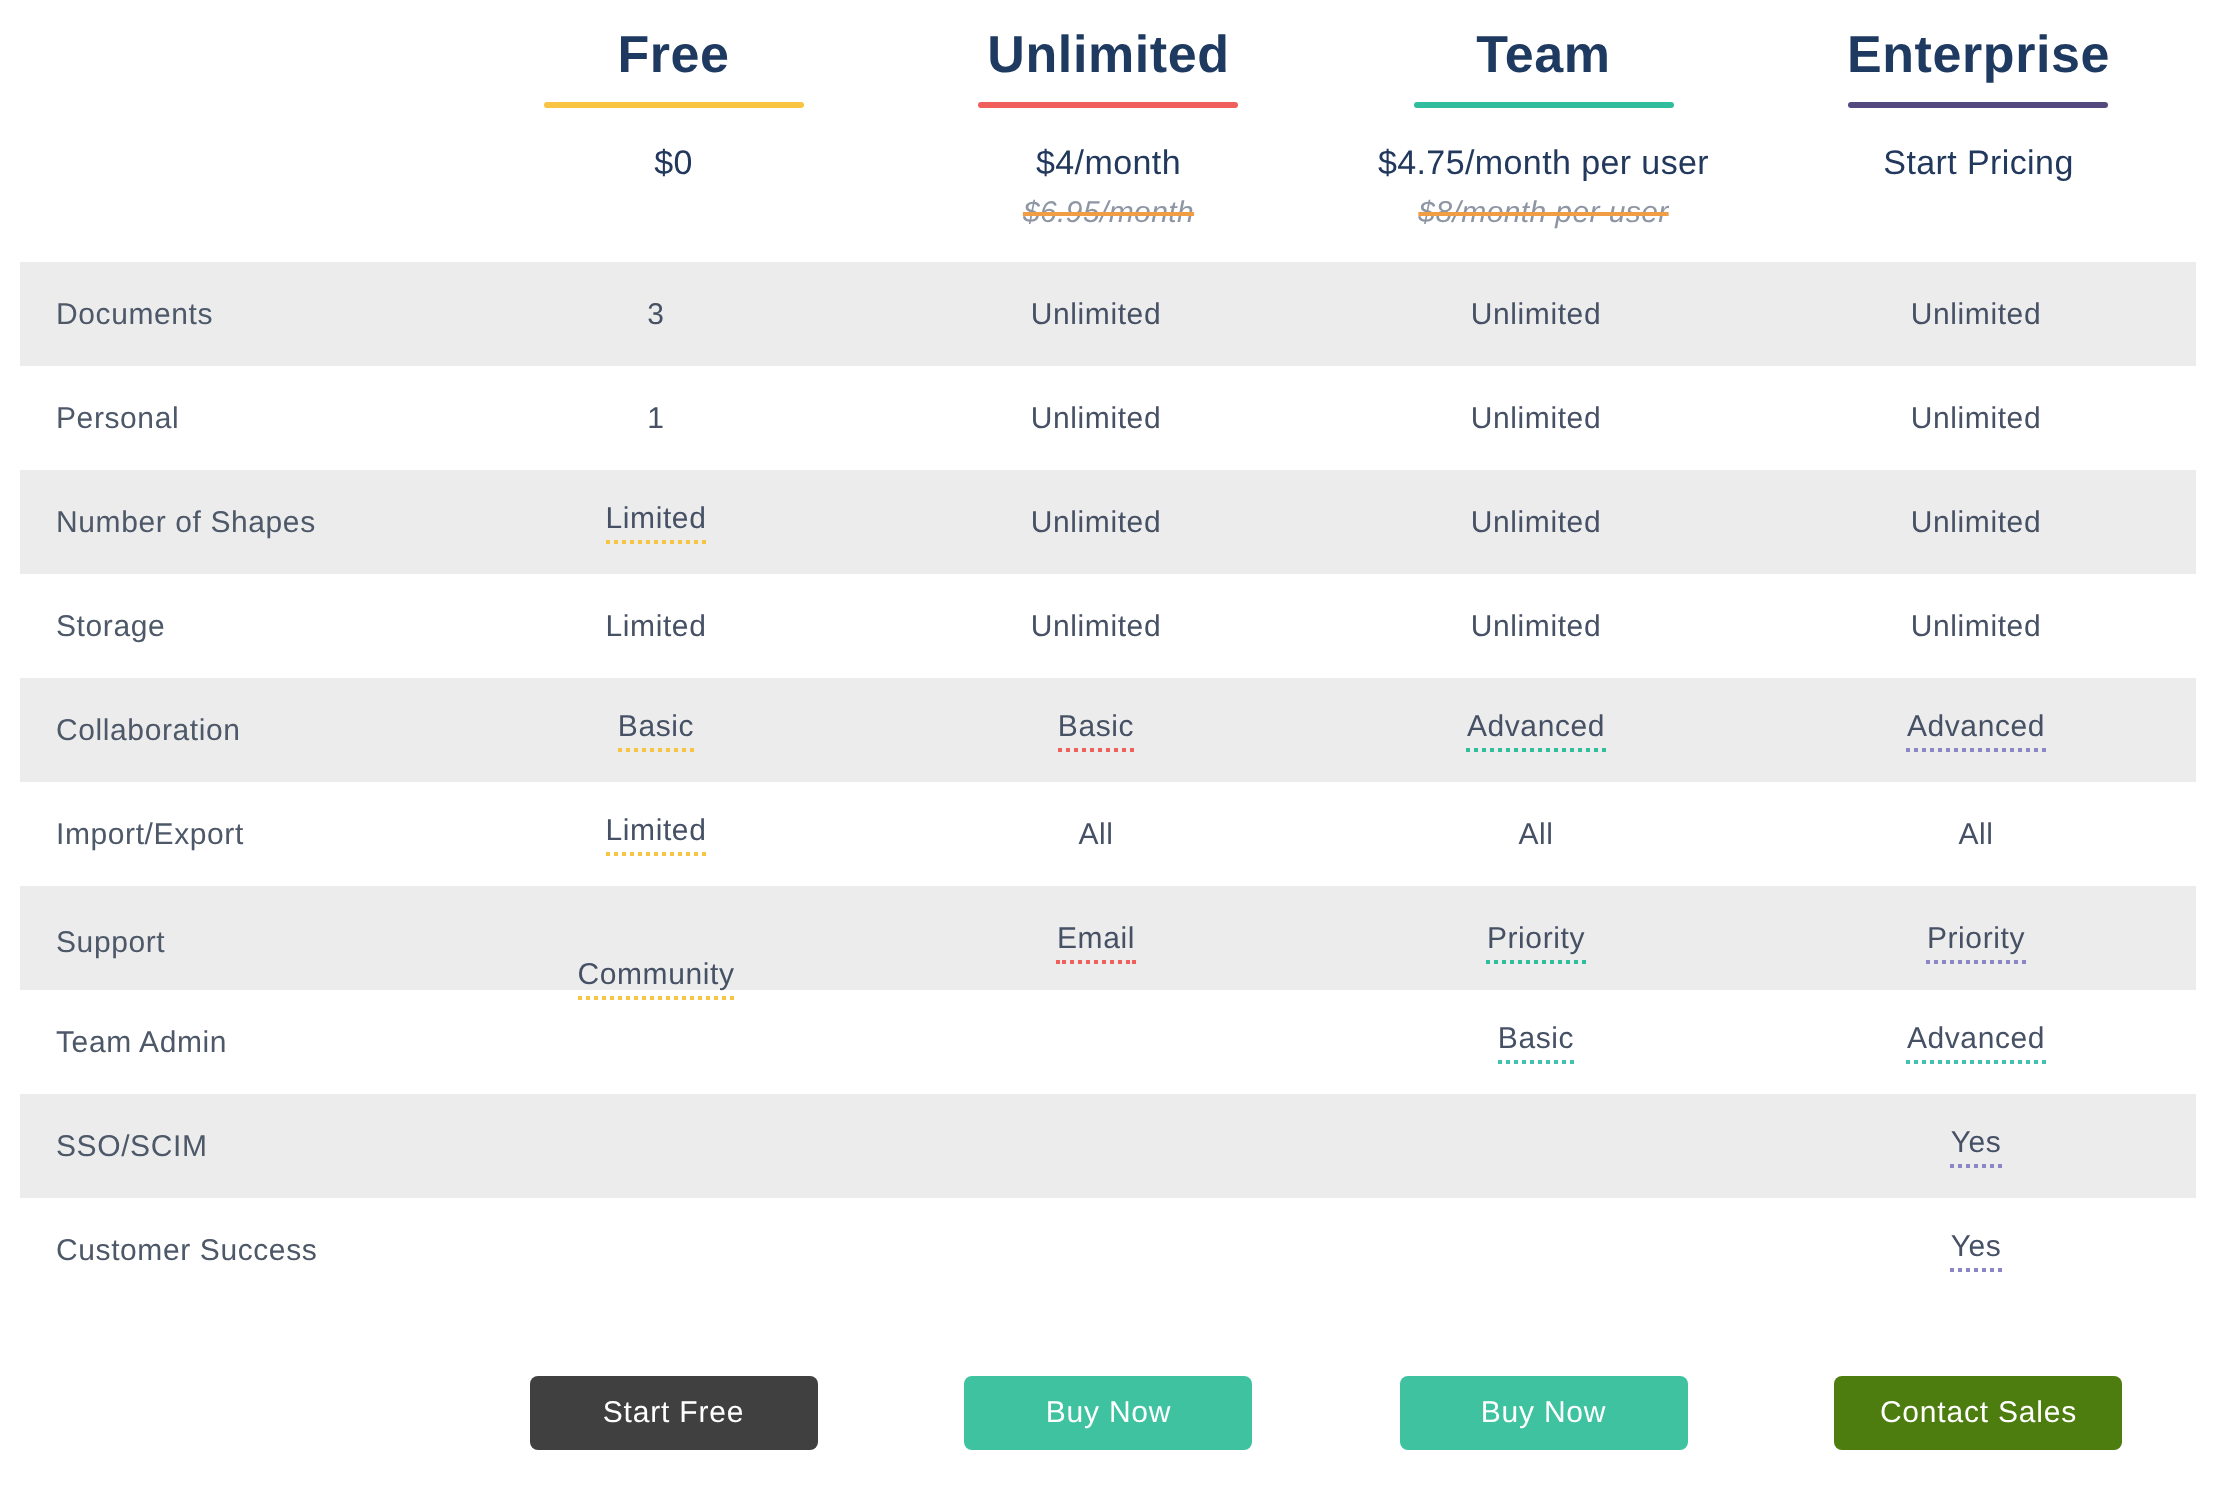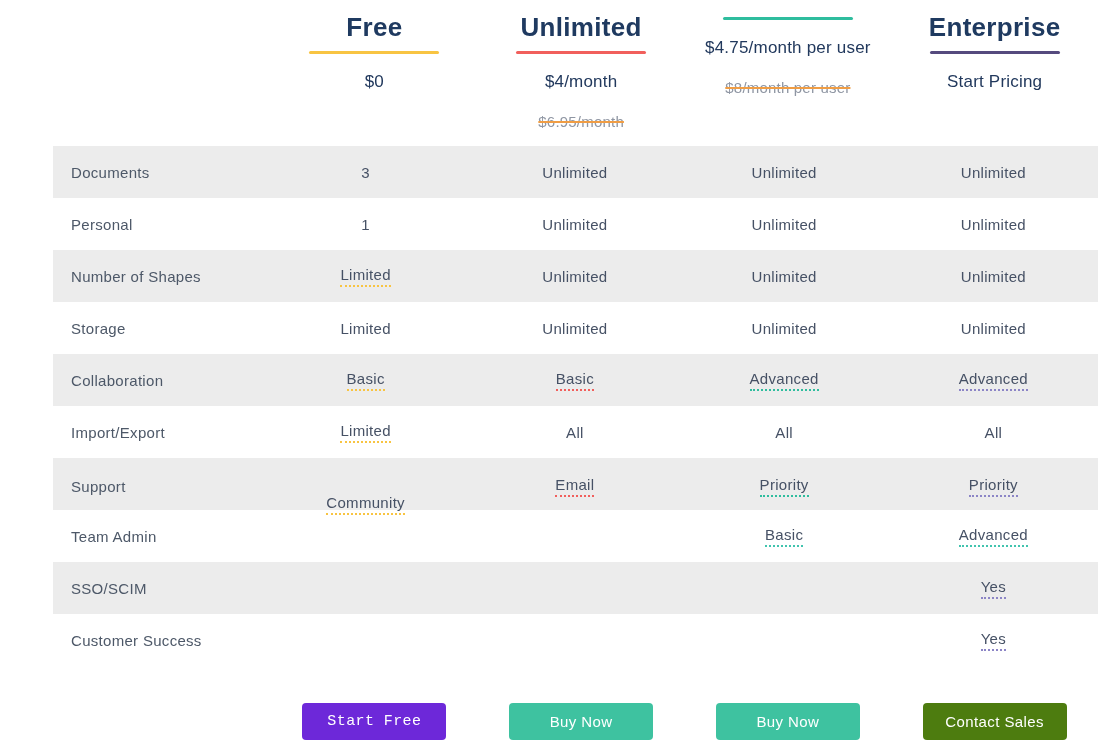--- a/index.html
+++ b/index.html
@@ -4,21 +4,21 @@
 <style>
   * { margin: 0; padding: 0; box-sizing: border-box; }
   html, body { background: #ffffff; }
   body {
     width: 1108px;
     height: 754px;
     font-family: "Liberation Sans", sans-serif;
     color: #465165;
     overflow: hidden;
   }
-  .page { width: 1108px; height: 685px; padding-left: 43px; }
+  .page { width: 1108px; height: 685px; }
 
   
   .header-row {
     display: grid;
     grid-template-columns: 218px repeat(4, 1fr);
     padding: 10px 10px 0 10px;
   }
   .plan-header { text-align: center; }
   .plan-name {
     font-size: 26px;
@@ -34,29 +34,30 @@
     border-radius: 2px;
   }
   .plan-price {
     margin-top: 18px;
     font-size: 17px;
     color: #22395d;
     letter-spacing: 0.2px;
     min-height: 22px;
   }
   .plan-strike-price {
-    margin-top: 19px;
+    margin-top: 4px;
     font-size: 15px;
     color: #8f96a3;
     letter-spacing: 0.2px;
     min-height: 19px;
     text-decoration: line-through;
     -webkit-text-decoration-color: #f09d44;
     text-decoration-color: #f09d44;
     text-decoration-thickness: 2px;
+    font-style: italic;
   }
 
   
   .pricing-table { margin: 14px 10px 0 10px; }
   .row {
     display: grid;
     grid-template-columns: 208px repeat(4, 1fr);
     height: 52px;
     align-items: center;
   }
@@ -108,20 +109,21 @@
     </div>
 
     <div class="plan-header">
       <div class="plan-name">Unlimited</div>
       <div class="plan-accent-bar" style="background: rgb(241, 95, 92);"></div>
       <div class="plan-price">$4/month</div>
       <div class="plan-strike-price">$6.95/month</div>
     </div>
 
     <div class="plan-header">
+      <div class="plan-name">Team</div>
       <div class="plan-accent-bar" style="background: rgb(47, 189, 158);"></div>
       <div class="plan-price">$4.75/month per user</div>
       <div class="plan-strike-price">$8/month per user</div>
     </div>
 
     <div class="plan-header">
       <div class="plan-name">Enterprise</div>
       <div class="plan-accent-bar" style="background: rgb(85, 74, 126);"></div>
       <div class="plan-price">Start Pricing</div>
       <div class="plan-strike-price"></div>
@@ -208,21 +210,21 @@
       <div class="cell"><span class="val"></span></div>
       <div class="cell"><span class="val"></span></div>
       <div class="cell"><span class="val" style="border-bottom: 2px dotted rgb(140, 133, 198); padding-bottom: 2px;">Yes</span></div>
     </div>
 
   </div>
 
   <div class="buttons-row">
     <div></div>
     <div class="btn-slot">
-      <button class="btn" style="background: #6d28d9; font-family: Liberation Mono, monospace;">Start Free</button>
+      <button class="btn" style="background: #404040;">Start Free</button>
     </div>
     <div class="btn-slot">
       <button class="btn" style="background: rgb(62, 194, 160);">Buy Now</button>
     </div>
     <div class="btn-slot">
       <button class="btn" style="background: rgb(62, 194, 160);">Buy Now</button>
     </div>
     <div class="btn-slot">
       <button class="btn" style="background: #4d7c0f;">Contact Sales</button>
     </div>

